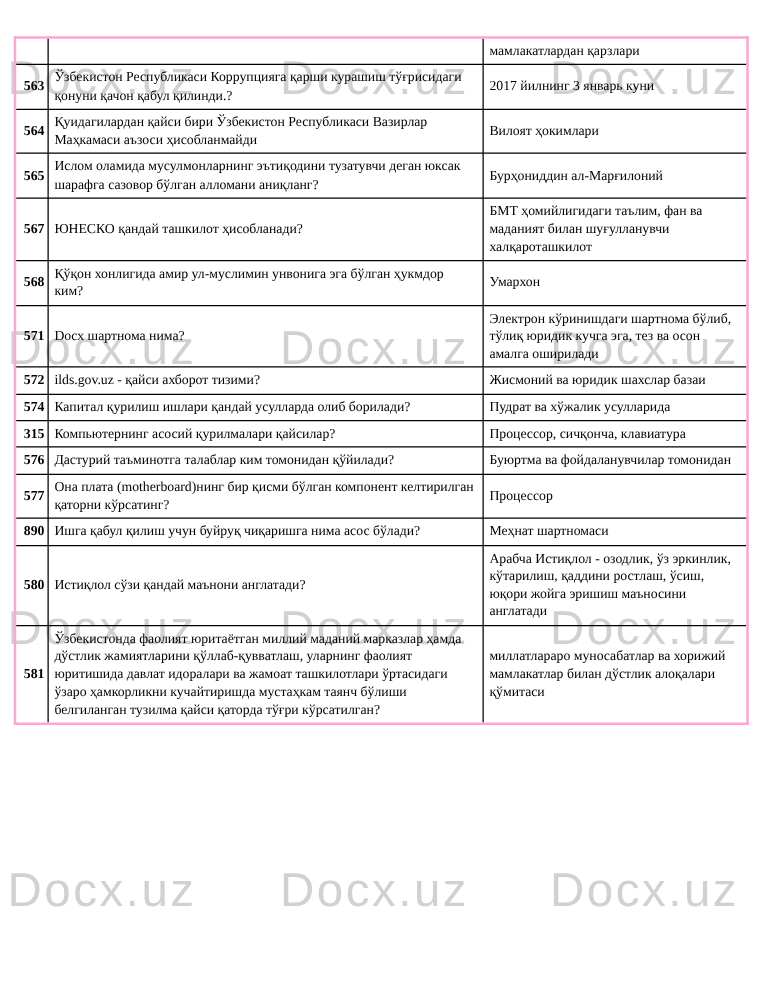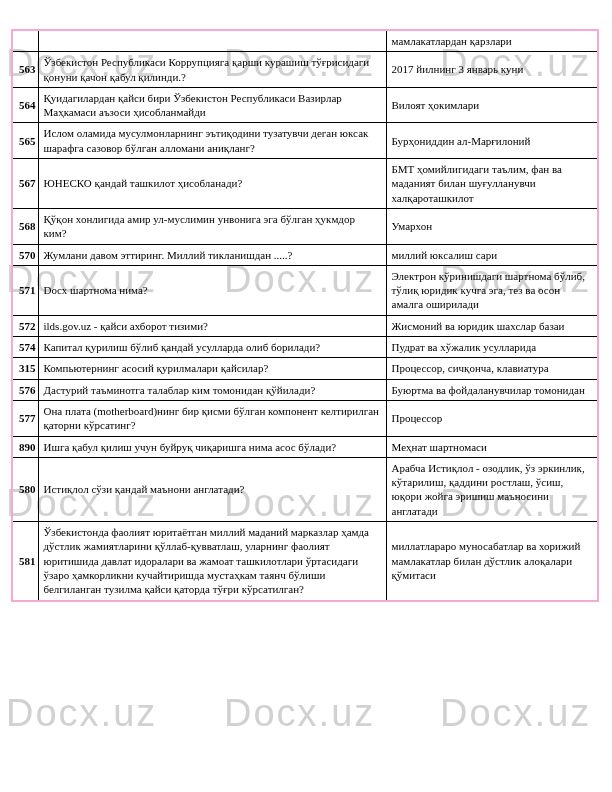--- a/index.html
+++ b/index.html
@@ -122,37 +122,32 @@
         <td class="num">567</td>
         <td class="q">ЮНЕСКО қандай ташкилот ҳисобланади?</td>
         <td class="a">БМТ ҳомийлигидаги таълим, фан ва маданият билан шуғулланувчи халқароташкилот</td>
       </tr>
       <tr>
         <td class="num">568</td>
         <td class="q">Қўқон хонлигида амир ул-муслимин унвонига эга бўлган ҳукмдор ким?</td>
         <td class="a">Умархон</td>
       </tr>
       <tr>
-        <td class="num">570</td>
-        <td class="q">Жумлани давом эттиринг. Миллий тикланишдан .....?</td>
-        <td class="a">миллий юксалиш сари</td>
-      </tr>
-      <tr>
         <td class="num">571</td>
         <td class="q">Docx шартнома нима?</td>
         <td class="a">Электрон кўринишдаги шартнома бўлиб, тўлиқ юридик кучга эга, тез ва осон амалга оширилади</td>
       </tr>
       <tr>
         <td class="num">572</td>
         <td class="q">ilds.gov.uz - қайси ахборот тизими?</td>
         <td class="a">Жисмоний ва юридик шахслар базаи</td>
       </tr>
       <tr>
         <td class="num">574</td>
-        <td class="q">Капитал қурилиш бўлиб қандай усулларда олиб борилади?</td>
+        <td class="q">Капитал қурилиш ишлари қандай усулларда олиб борилади?</td>
         <td class="a">Пудрат ва хўжалик усулларида</td>
       </tr>
       <tr>
         <td class="num">315</td>
         <td class="q">Компьютернинг асосий қурилмалари қайсилар?</td>
         <td class="a">Процессор, сичқонча, клавиатура</td>
       </tr>
       <tr>
         <td class="num">576</td>
         <td class="q">Дастурий таъминотга талаблар ким томонидан қўйилади?</td>

